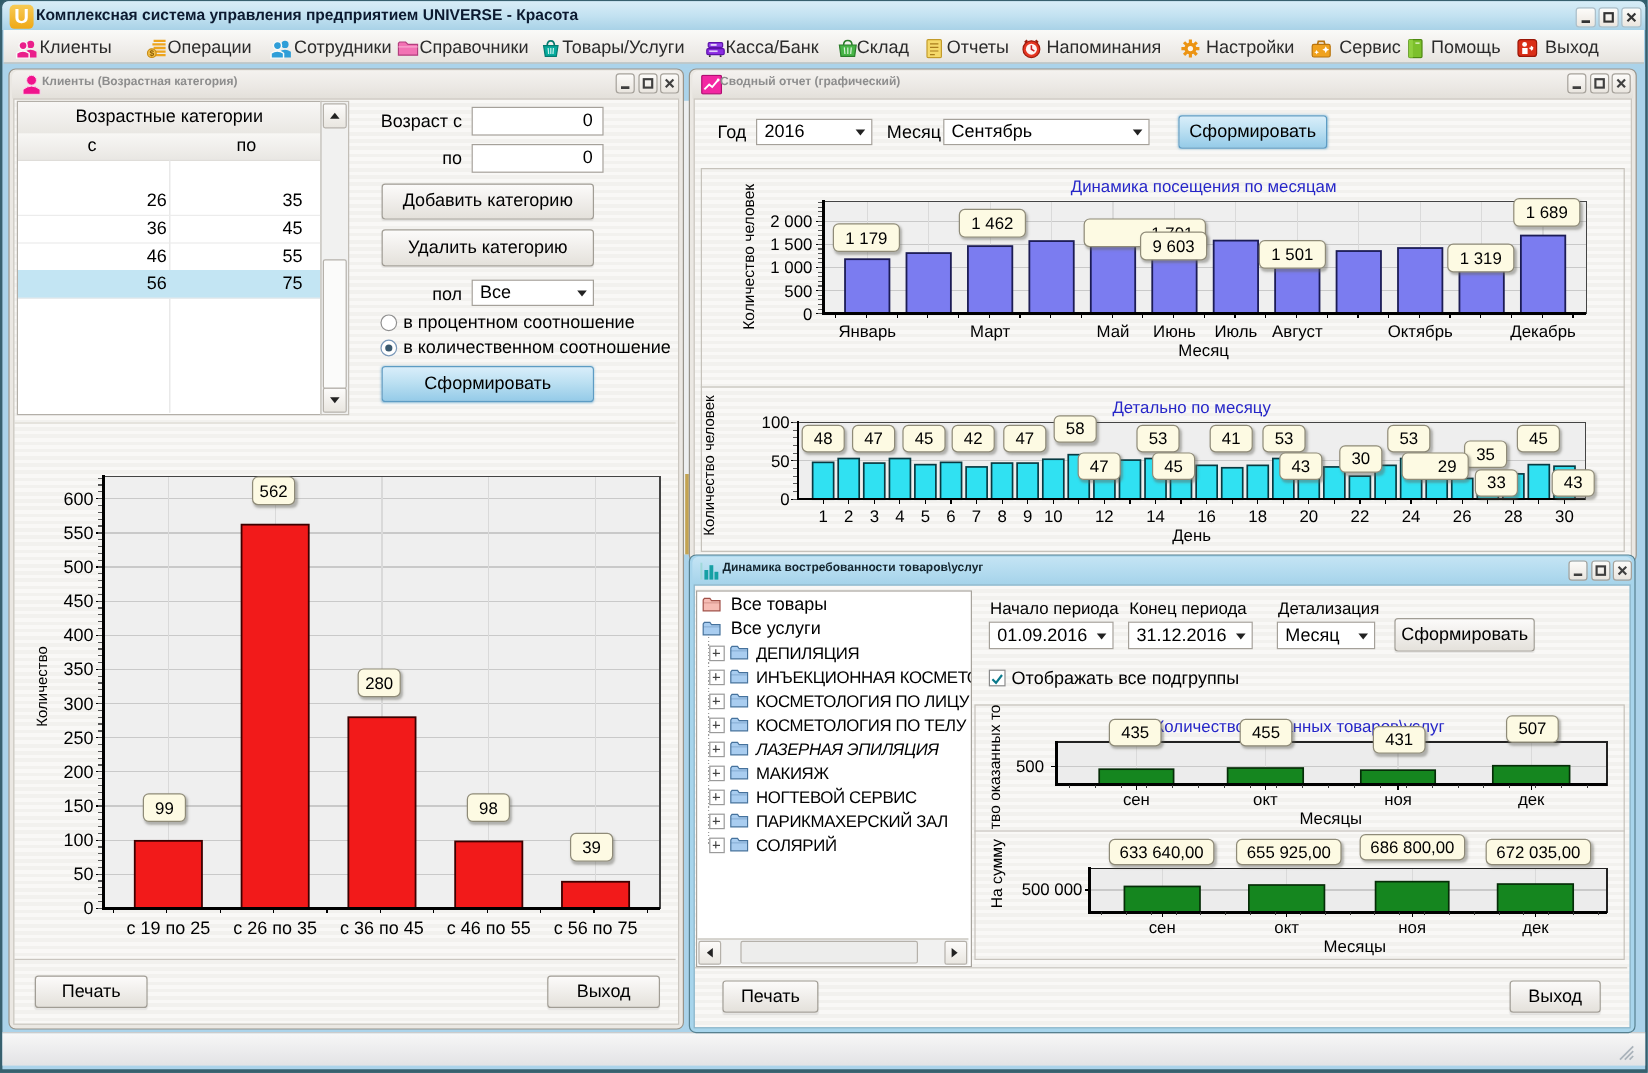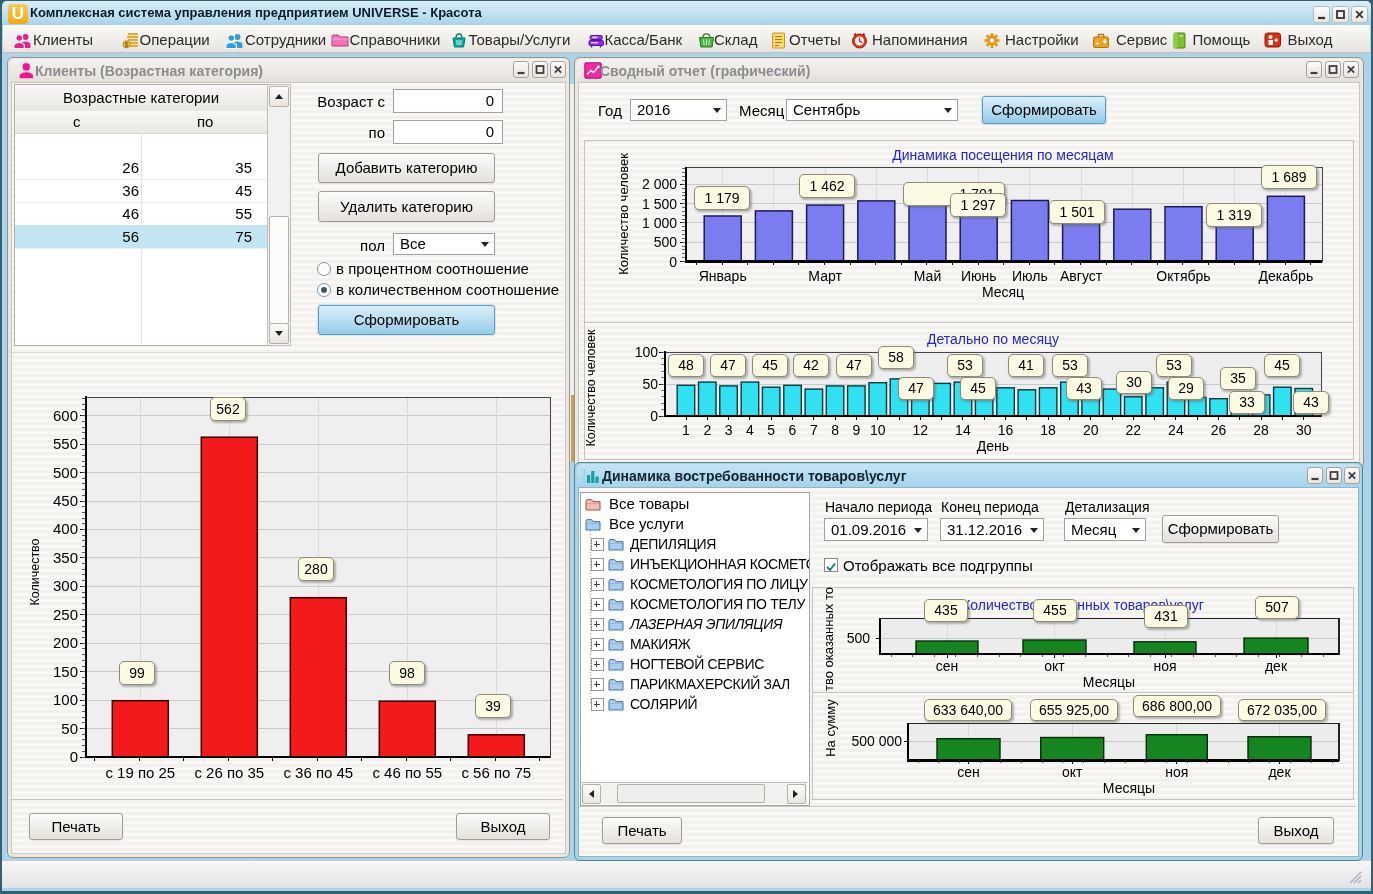--- a/index.html
+++ b/index.html
@@ -10,21 +10,21 @@
 #appicon{position:absolute;left:6px;top:3px;width:20px;height:20px;background:linear-gradient(180deg,#f7cb55,#efa816);border-radius:4px;color:#fff;font-weight:bold;font-size:17px;text-align:center;line-height:20px;}
 #apptitle{position:absolute;left:28px;top:4px;font-size:13px;font-weight:bold;color:#0c1a30;}
 .capbtn{position:absolute;top:5px;width:15px;height:15px;background:linear-gradient(180deg,#fdfcfa,#ebe6df);border:1px solid #aebfc8;border-radius:3px;}
 #menubar{position:absolute;left:3px;top:25px;width:1367px;height:27px;background:linear-gradient(180deg,#fafaf8 0%,#f1efec 50%,#e7e4df 100%);border-bottom:1px solid #c4c0b8;text-align:right;}
 .mi{position:absolute;top:6px;height:20px;font-size:15px;color:#2b2b2b;white-space:nowrap;}
 .mico{position:absolute;top:1px;}
 #statusbar{position:absolute;left:2px;top:860px;width:1369px;height:27px;background:linear-gradient(180deg,#f7f7f7,#e3e3e5);border-top:1px solid #cccccc;}
 .win{position:absolute;border-radius:6px;}
 .win.inact{background:#ebe8e3;border:1px solid #98948b;}
 .win.act{background:#a7d5ec;border:1px solid #57808f;}
-.wtitle{position:absolute;left:2px;right:2px;top:1px;height:23px;font-size:14px;font-weight:bold;}
+.wtitle{position:absolute;left:2px;right:2px;top:1px;height:23px;font-size:10px;font-weight:bold;}
 .inact .wtitle{color:#8d8d8d;background:linear-gradient(180deg,#f4f2ef 0%,#ece9e5 55%,#e3e0da 100%);border-radius:5px 5px 0 0;}
 .act .wtitle{color:#13242e;background:linear-gradient(180deg,#c4e4f4 0%,#b3dbef 55%,#a5d3ea 100%);border-radius:5px 5px 0 0;}
 .wtext{position:absolute;top:4px;white-space:nowrap;}
 .wbody{position:absolute;left:3px;right:3px;top:24px;bottom:3px;border:1px solid #cbc7c0;background:
  repeating-linear-gradient(180deg,#f9f8f6 0px,#f9f8f6 3px,#f2f1ee 3px,#f2f1ee 6px);}
 .act>.wbody{border-color:#8fb6c8;}
 .wbtn{position:absolute;top:3px;width:14px;height:15px;background:linear-gradient(180deg,#fcfbf9,#e9e5df);border:1px solid #a6a29b;border-radius:3px;}
 .btn{position:absolute;background:linear-gradient(180deg,#fcfbfa 0%,#f1efec 45%,#e4e1db 100%);border:1px solid #a19d95;border-radius:3px;font-size:15px;color:#000;text-align:center;box-shadow:0 1px 1px rgba(0,0,0,0.08);}
 .btnblue{position:absolute;background:linear-gradient(180deg,#d9eefa 0%,#bce0f2 45%,#95cbe8 100%);border:1px solid #5d9cc4;border-radius:3px;font-size:15px;color:#000;text-align:center;box-shadow:0 0 2px rgba(90,160,200,.7);}
 .lbl{position:absolute;font-size:15px;color:#000;white-space:nowrap;}
@@ -668,41 +668,41 @@
 <text x="679.1" y="110" font-size="14" text-anchor="middle">28</text>
 <line shape-rendering="crispEdges" x1="700.4" y1="91" x2="700.4" y2="95" stroke="#000"></line>
 <line shape-rendering="crispEdges" x1="721.7" y1="91" x2="721.7" y2="95" stroke="#000"></line>
 <text x="721.7" y="110" font-size="14" text-anchor="middle">30</text>
 <text x="411" y="126" font-size="14" text-anchor="middle">День</text>
 <text x="13" y="63" font-size="12.5" text-anchor="middle" transform="rotate(-90 13 63)">Количество человек</text>
 </svg>
 <div class="tip" style="left:119px;top:128px;width:54px;height:22px;line-height:22px;">1 179</div>
 <div class="tip" style="left:224px;top:116px;width:54px;height:22px;line-height:22px;">1 462</div>
 <div class="tip" style="left:328px;top:124px;width:54px;height:22px;line-height:22px;padding-left:46px;">1 701</div>
-<div class="tip" style="left:375px;top:135px;width:54px;height:22px;line-height:22px;">1 297</div>
+<div class="tip" style="left:375px;top:135px;width:54px;height:22px;line-height:22px;">9 603</div>
 <div class="tip" style="left:474px;top:142px;width:54px;height:22px;line-height:22px;">1 501</div>
 <div class="tip" style="left:631px;top:145px;width:54px;height:22px;line-height:22px;">1 319</div>
 <div class="tip" style="left:686px;top:107px;width:54px;height:22px;line-height:22px;">1 689</div>
 <div class="tip" style="left:93px;top:296px;width:34px;height:21px;line-height:21px;">48</div>
 <div class="tip" style="left:135px;top:296px;width:34px;height:21px;line-height:21px;">47</div>
 <div class="tip" style="left:177px;top:296px;width:34px;height:21px;line-height:21px;">45</div>
 <div class="tip" style="left:218px;top:296px;width:34px;height:21px;line-height:21px;">42</div>
 <div class="tip" style="left:261px;top:296px;width:34px;height:21px;line-height:21px;">47</div>
 <div class="tip" style="left:303px;top:288px;width:34px;height:21px;line-height:21px;">58</div>
 <div class="tip" style="left:372px;top:296px;width:34px;height:21px;line-height:21px;">53</div>
 <div class="tip" style="left:433px;top:296px;width:34px;height:21px;line-height:21px;">41</div>
 <div class="tip" style="left:477px;top:296px;width:34px;height:21px;line-height:21px;">53</div>
 <div class="tip" style="left:541px;top:313px;width:34px;height:21px;line-height:21px;">30</div>
 <div class="tip" style="left:581px;top:296px;width:34px;height:21px;line-height:21px;">53</div>
 <div class="tip" style="left:645px;top:309px;width:34px;height:21px;line-height:21px;">35</div>
 <div class="tip" style="left:689px;top:296px;width:34px;height:21px;line-height:21px;">45</div>
 <div class="tip" style="left:323px;top:319px;width:34px;height:21px;line-height:21px;">47</div>
 <div class="tip" style="left:385px;top:319px;width:34px;height:21px;line-height:21px;">45</div>
 <div class="tip" style="left:491px;top:319px;width:34px;height:21px;line-height:21px;">43</div>
-<div class="tip" style="left:593px;top:319px;width:34px;height:21px;line-height:21px;">29</div>
+<div class="tip" style="left:593px;top:319px;width:34px;height:21px;line-height:21px;padding-left:20px;">29</div>
 <div class="tip" style="left:654px;top:333px;width:34px;height:21px;line-height:21px;">33</div>
 <div class="tip" style="left:718px;top:333px;width:34px;height:21px;line-height:21px;">43</div>
 </div>
 <div class="win act" id="w3" style="left:574px;top:462px;width:787px;height:397px;">
 <div class="wtitle">
       <span class="mico" style="left:6px;top:3px;position:absolute;"><svg width="17" height="17" viewBox="0 0 17 17">
           <line x1="1.5" y1="2" x2="1.5" y2="16" stroke="#9ed8d8" stroke-width="1.6"></line>
           <rect x="4" y="8" width="3.2" height="8" fill="#16a0a4"></rect>
           <rect x="8.2" y="4" width="3.2" height="12" fill="#16a0a4"></rect>
           <rect x="12.4" y="9.5" width="3.2" height="6.5" fill="#16a0a4"></rect>

